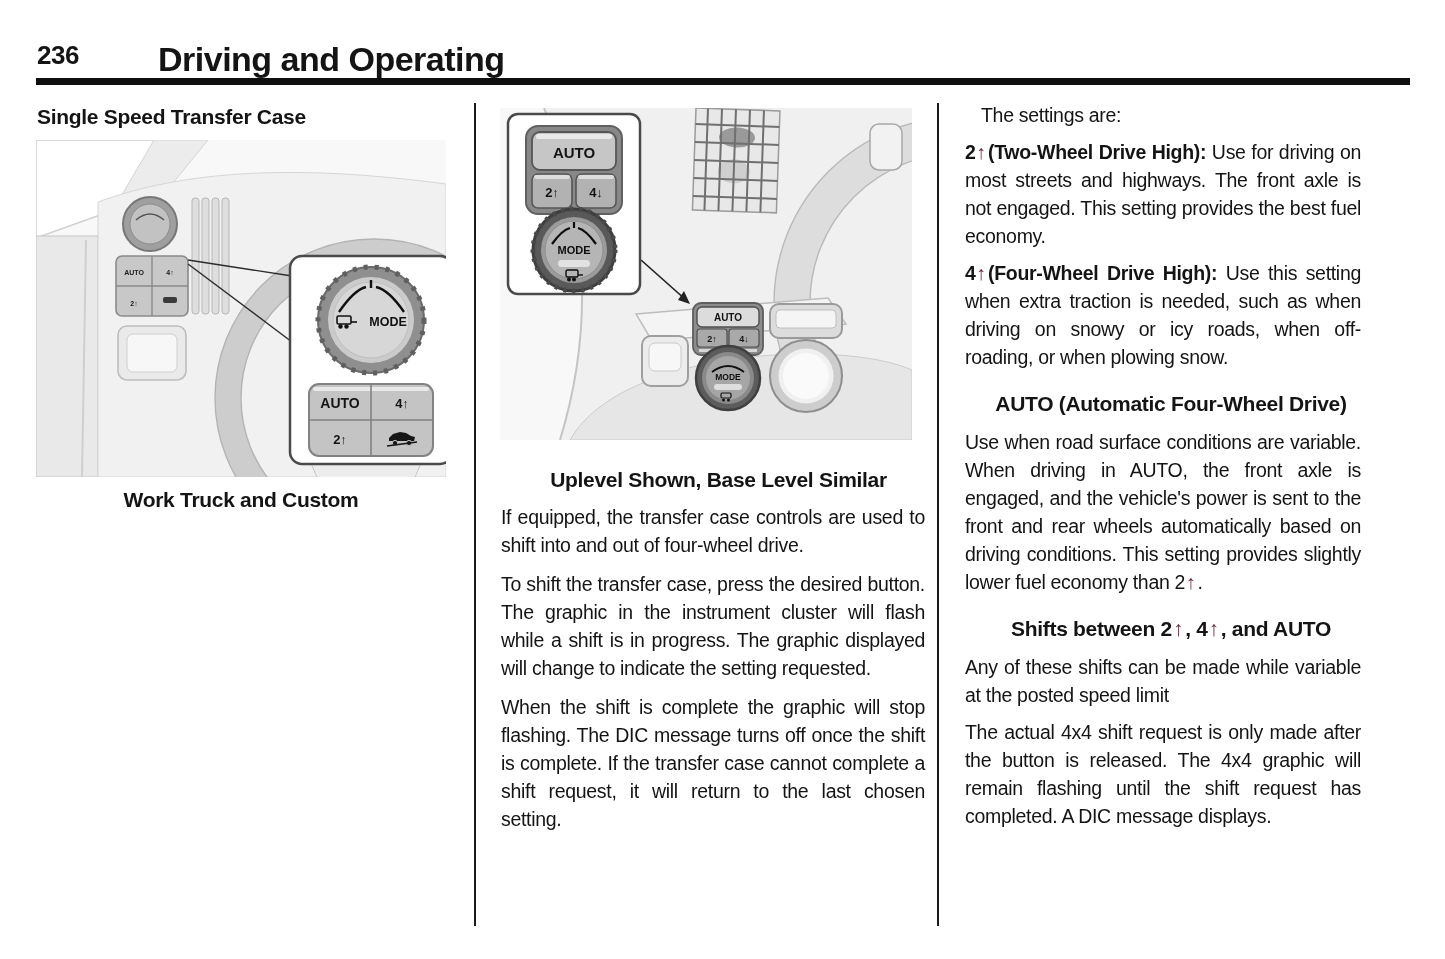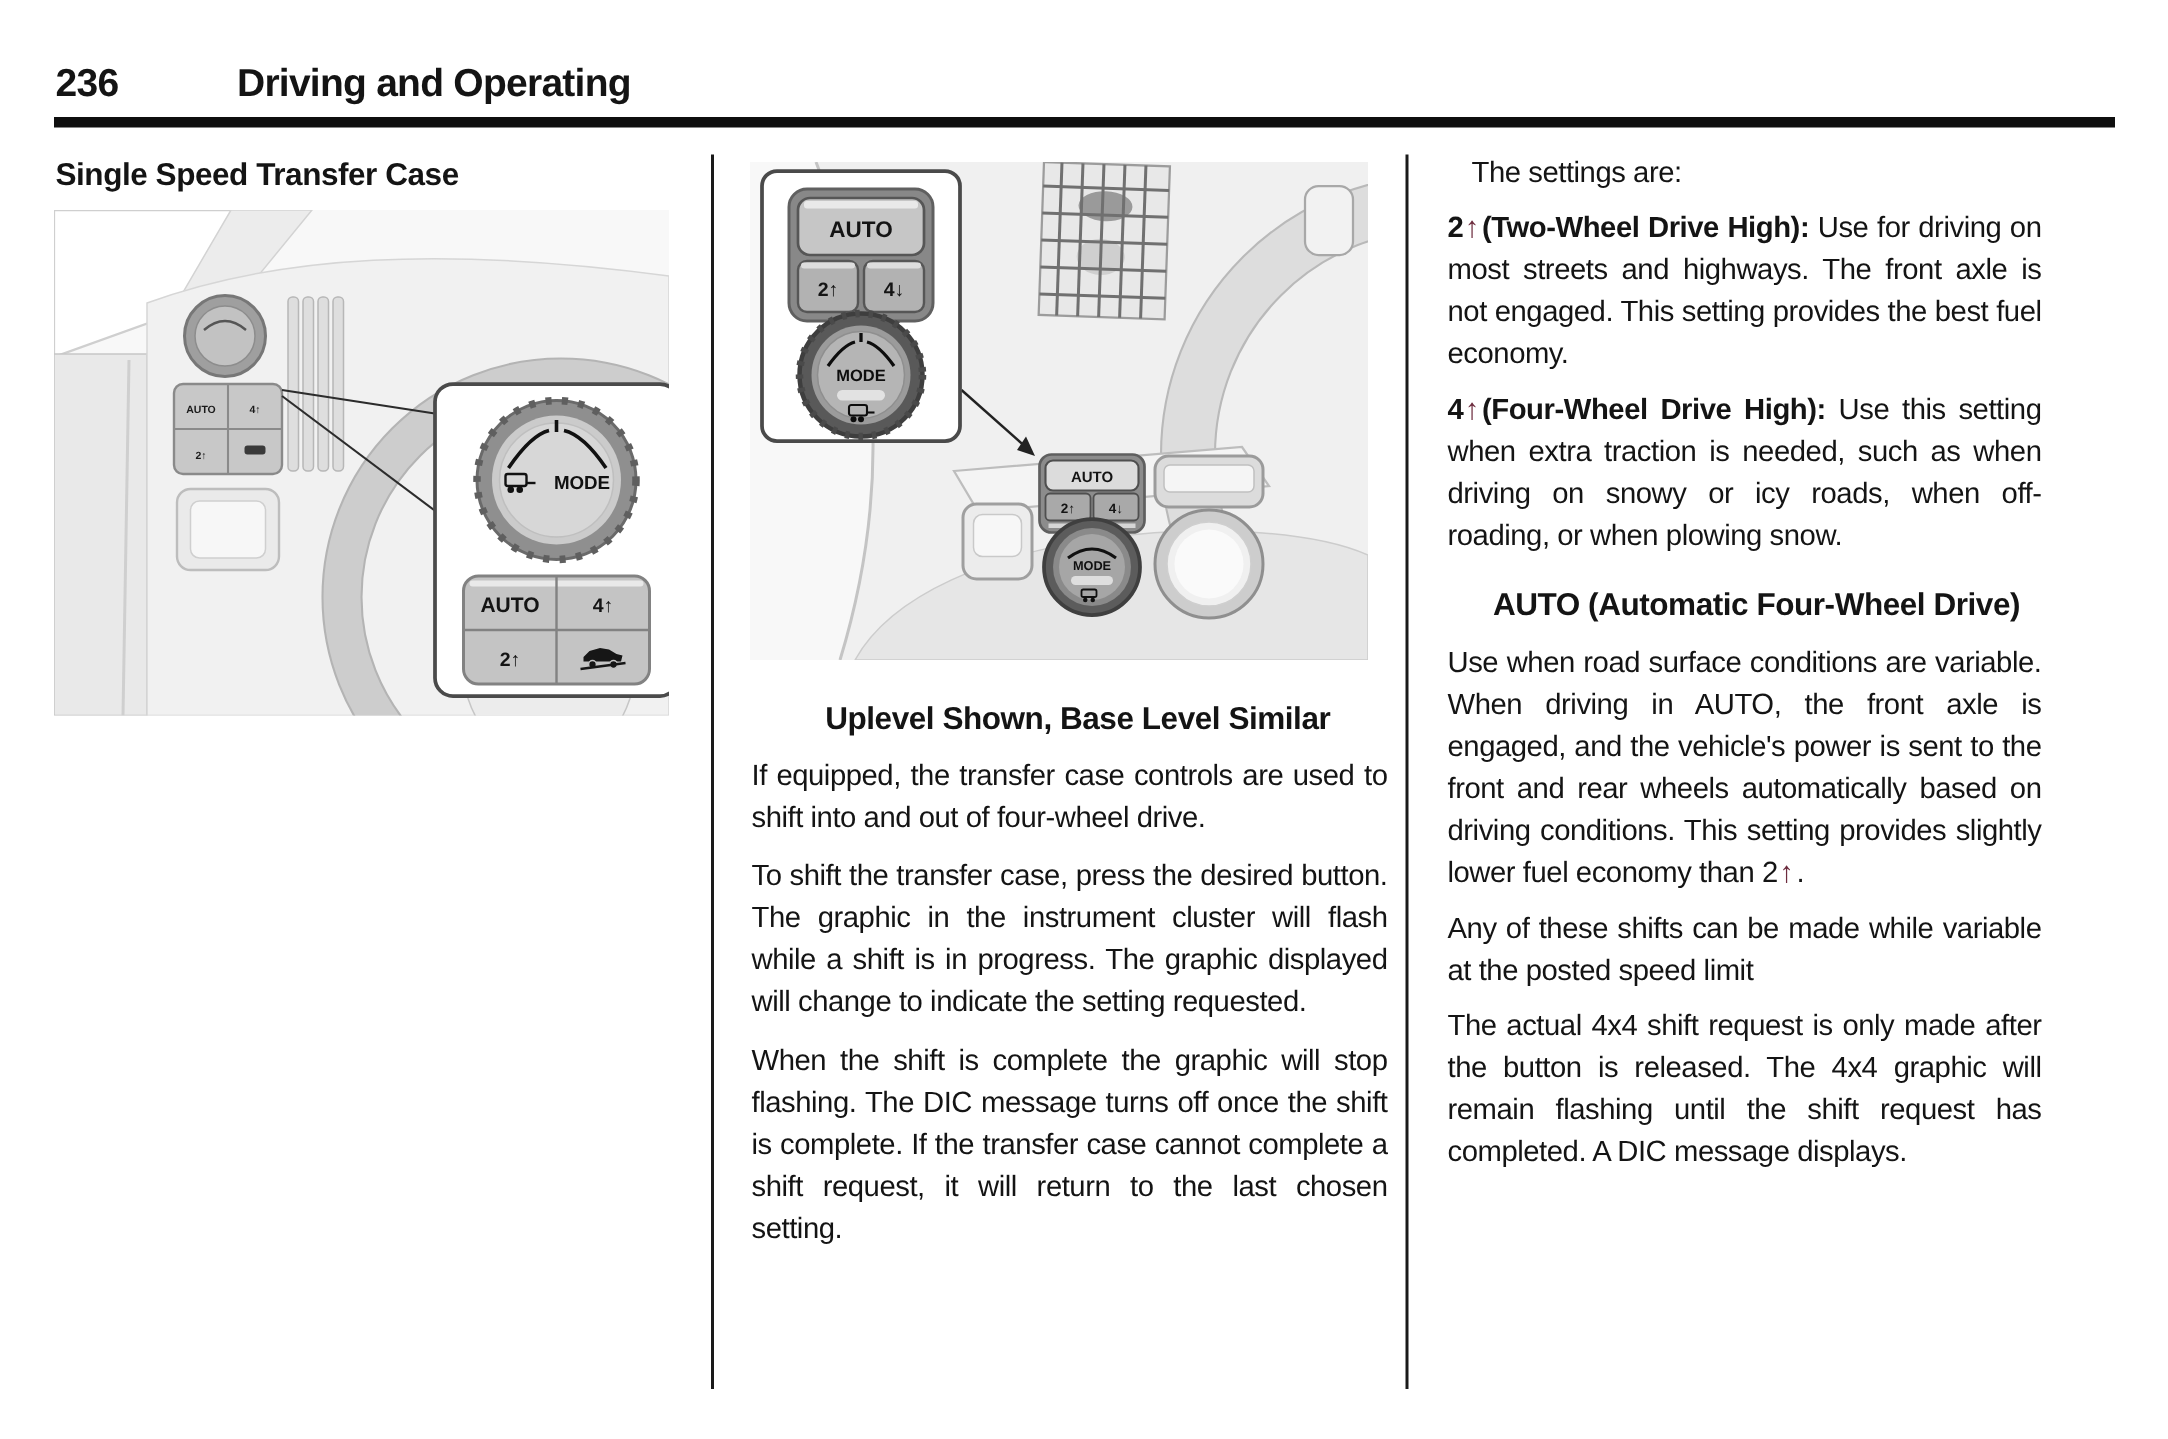--- a/index.html
+++ b/index.html
@@ -2,21 +2,21 @@
 <html><head>
 <meta charset="utf-8">
 <style>
   html,body{margin:0;padding:0;background:#ffffff;}
   .page{position:relative;width:1445px;height:959px;background:#ffffff;overflow:hidden;
         font-family:"Liberation Sans",sans-serif;color:#141414;}
   svg{font-family:"Liberation Sans",sans-serif;}
 
   
   .hdr-num{position:absolute;left:37px;top:40px;font-size:26px;font-weight:700;letter-spacing:-0.5px;}
-  .hdr-title{position:absolute;left:158px;top:40px;font-size:26px;font-weight:700;letter-spacing:-0.5px;}
+  .hdr-title{position:absolute;left:158px;top:40px;font-size:34px;font-weight:700;letter-spacing:-0.5px;}
   .hdr-rule{position:absolute;left:36px;top:78px;width:1374px;height:7px;background:#0f0f0f;}
 
   .vdiv{position:absolute;top:103px;width:2px;height:823px;background:#1a1a1a;}
   .vdiv.d1{left:474px;} .vdiv.d2{left:937px;}
 
   .col-heading{position:absolute;font-size:21px;font-weight:700;letter-spacing:-0.3px;}
   .caption{position:absolute;font-size:21px;font-weight:700;letter-spacing:-0.3px;text-align:center;}
 
   .figure{position:absolute;}
 
@@ -112,20 +112,21 @@
         <g transform="translate(351,288)">
           <path d="M2,10 l4,-4 l7,-2 l6,1 l5,3 l4,1 l-1,4 l-25,0 z" fill="#161616"></path>
           <circle cx="8" cy="15" r="2.6" fill="#161616" stroke="#c4c4c4" stroke-width="1"></circle>
           <circle cx="22" cy="15" r="2.6" fill="#161616" stroke="#c4c4c4" stroke-width="1"></circle>
           <line x1="0" y1="18" x2="30" y2="14" stroke="#161616" stroke-width="1.6"></line>
         </g>
       </g>
     </svg>
   </div>
 
+  <div class="caption" style="left:36px;top:488px;width:410px;">Work Truck and Custom</div>
 
   <div class="figure" style="left:500px;top:108px;width:412px;height:332px;">
     <svg width="412" height="332" viewBox="0 0 412 332">
       <rect x="0" y="0" width="412" height="332" fill="#f8f8f8"></rect>
       <path d="M150,0 L412,0 L412,332 L60,332 C96,214 86,108 44,0 Z" fill="#f0f0f0"></path>
       <path d="M44,0 C86,108 96,214 60,332" fill="none" stroke="#c4c4c4" stroke-width="2"></path>
 
       <g transform="translate(196,0) rotate(2)">
         <rect x="0" y="0" width="84" height="102" fill="#e8e8e8" stroke="#9c9c9c" stroke-width="1.5"></rect>
         <ellipse cx="42" cy="28" rx="18" ry="10" fill="#9a9a9a"></ellipse>
@@ -228,17 +229,18 @@
   <div class="bodytext righttext">
     <p class="intro">The settings are:</p>
 
     <p class="para"><span class="b">2</span><span class="arw">↑</span><span class="b">(Two-Wheel Drive High):</span> <span>Use for driving on most streets and highways. The front axle is not engaged. This setting provides the best fuel economy.</span></p>
 
     <p class="para"><span class="b">4</span><span class="arw">↑</span><span class="b">(Four-Wheel Drive High):</span> <span>Use this setting when extra traction is needed, such as when driving on snowy or icy roads, when off-roading, or when plowing snow.</span></p>
 
     <h3>AUTO (Automatic Four-Wheel Drive)</h3>
     <p class="para"><span>Use when road surface conditions are variable. When driving in AUTO, the front axle is engaged, and the vehicle's power is sent to the front and rear wheels automatically based on driving conditions. This setting provides slightly lower fuel economy than 2</span><span class="arw">↑</span><span>.</span></p>
 
+    <h3><span>Shifts between 2</span><span class="arw">↑</span><span>, 4</span><span class="arw">↑</span><span>, and AUTO</span></h3>
     <p class="para">Any of these shifts can be made while variable at the posted speed limit</p>
     <p class="para">The actual 4x4 shift request is only made after the button is released. The 4x4 graphic will remain flashing until the shift request has completed. A DIC message displays.</p>
   </div>
 
 </div>
 
 </body></html>

